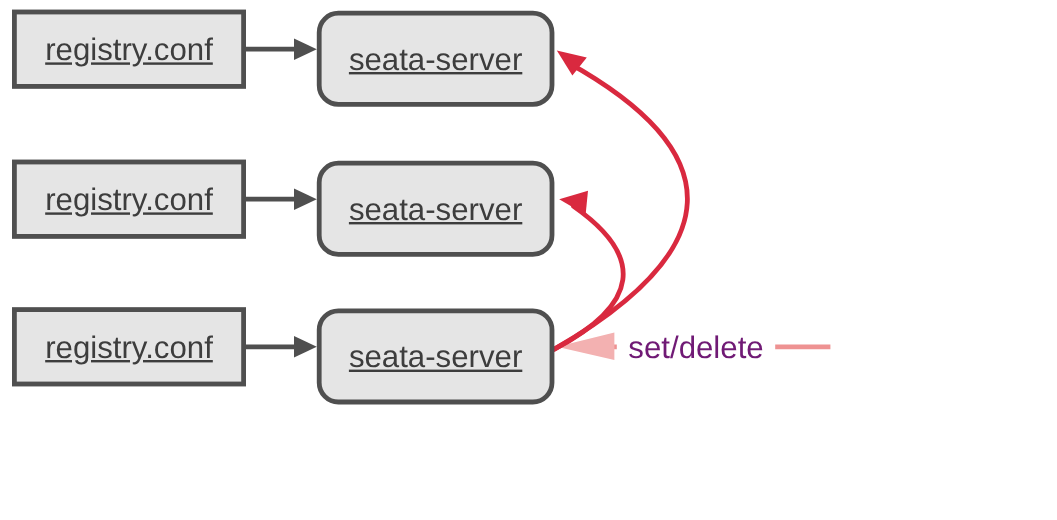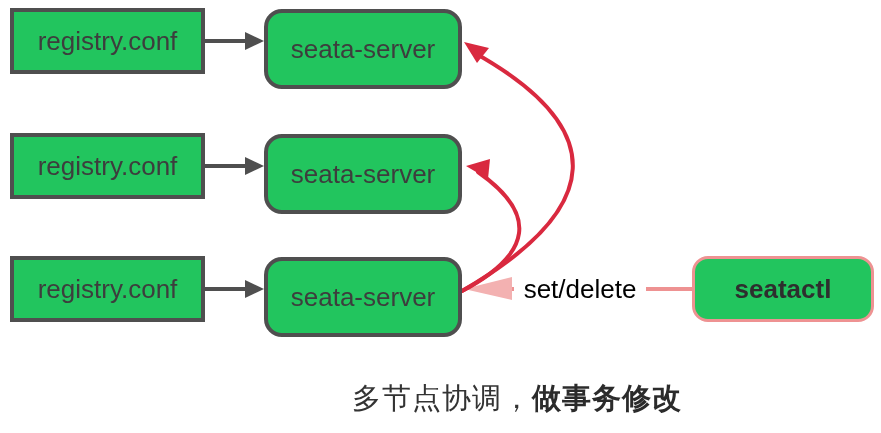--- a/index.html
+++ b/index.html
@@ -8,43 +8,43 @@
   }
   *{margin:0;padding:0;box-sizing:border-box;}
   html,body{background:#fff;}
   .canvas{
     position:relative;width:881px;height:433px;background:var(--bg);
     font-family:"Liberation Sans","DejaVu Sans",sans-serif;color:var(--text);
     overflow:hidden;
   }
   .box{
     position:absolute;display:flex;align-items:center;justify-content:center;
-    background:#22c55e;border:4px solid var(--border);
-    font-size:26px;color:var(--text);white-space:nowrap;
+    background:#e5e5e5;border:4px solid var(--border);
+    font-size:26px;color:var(--text);white-space:nowrap;text-decoration:underline;
   }
   .registry{left:10px;width:195px;height:66px;border-radius:0;}
   .server{left:264px;width:198px;height:80px;border-radius:18px;}
   .row0 .registry{top:8px;}   .row0 .server{top:9px;}
   .row1 .registry{top:133px;} .row1 .server{top:134px;}
   .row2 .registry{top:256px;} .row2 .server{top:257px;}
   .seatactl{
     left:692px;top:256px;width:182px;height:66px;border-radius:16px;
     border:3px solid var(--pink);font-weight:bold;font-size:26px;color:#2e2e2e;
   }
   svg.arrows{position:absolute;left:0;top:0;width:881px;height:433px;pointer-events:none;}
   .gray-line{stroke:var(--border);stroke-width:4;fill:none;}
   .gray-head{fill:var(--border);stroke:none;}
   .red-curve{stroke:var(--red);stroke-width:4;fill:none;stroke-linecap:round;}
   .red-head{fill:var(--red);}
   .pink-line{stroke:var(--pink);stroke-width:4;fill:none;}
   .pink-head{fill:var(--pink-light);stroke:none;}
   .edge-label{
     position:absolute;left:514px;top:272px;width:132px;height:34px;
     background:#fff;display:flex;align-items:center;justify-content:center;
-    font-size:26px;color:#000000;white-space:nowrap;
+    font-size:26px;color:#701a75;white-space:nowrap;
   }
   .caption{
     position:absolute;left:157px;top:379px;width:720px;
     text-align:center;font-size:29px;color:#333;letter-spacing:1px;white-space:nowrap;
   }
   .caption .bold{font-weight:bold;color:#2b2b2b;}
 </style>
 </head>
 <body>
 
@@ -100,21 +100,17 @@
 
   <div class="row2">
     <div class="box registry">
       <span>registry.conf</span>
     </div>
     <div class="box server">
       <span>seata-server</span>
     </div>
   </div>
 
-  <div class="box seatactl">
-    <span>seatactl</span>
-  </div>
 
   <div class="edge-label">set/delete</div>
 
-  <div class="caption"><span>多节点协调，</span><span class="bold">做事务修改</span></div>
 
 </div>
 
 </body></html>

